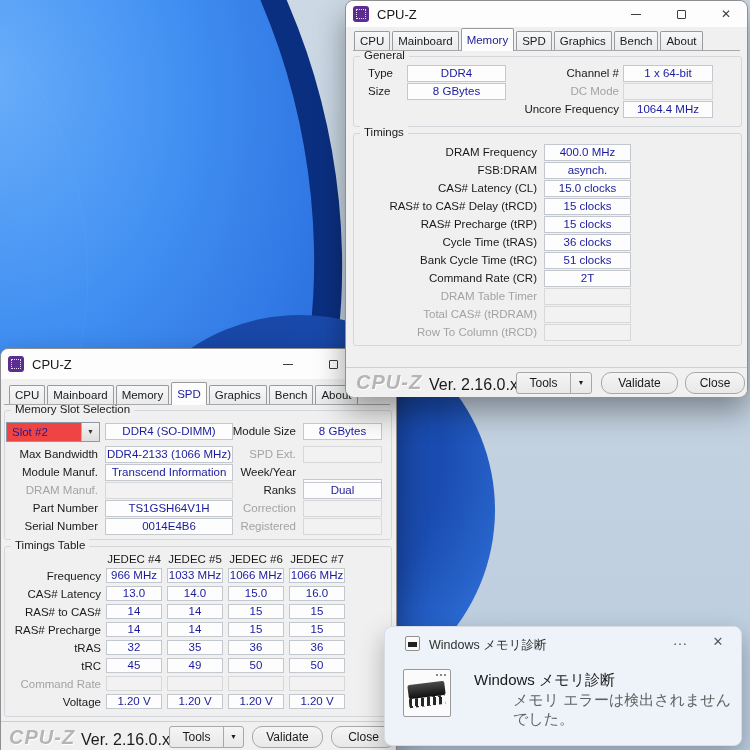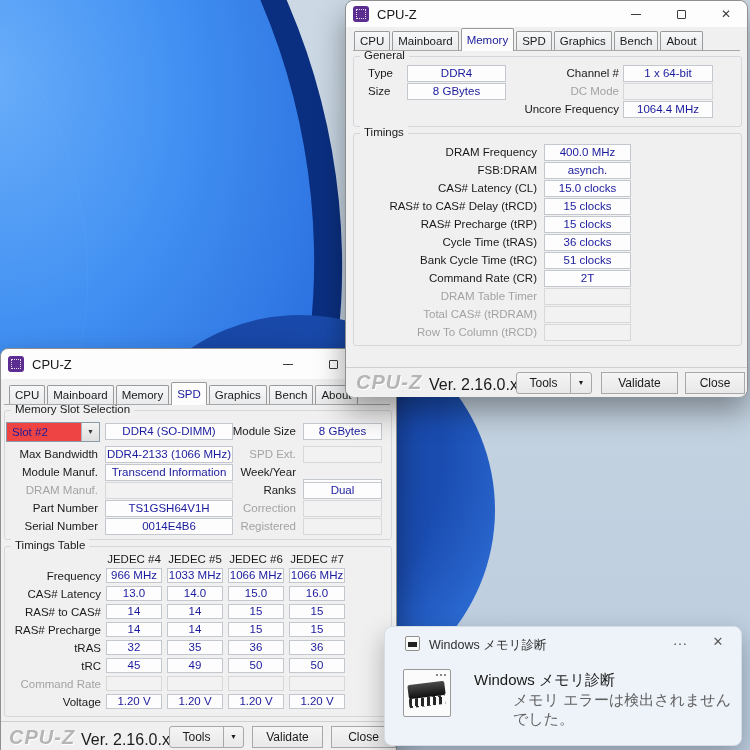--- a/index.html
+++ b/index.html
@@ -65,21 +65,21 @@
                 text-align:center; font-size:7px; line-height:18px; color:#333; }
 
   .th { position:absolute; height:12px; line-height:12px; font-size:11.5px; text-align:center; }
 
   .footer { position:absolute; left:0; right:0; border-top:1px solid #cfcfcf; background:#f0f0f0; }
   .footer.round { border-radius:0 0 8px 8px; }
   .logo { position:absolute; font-style:italic; font-weight:bold; font-size:20px; color:#b5b5b5;
           text-shadow:1px 1px 0 #fff; letter-spacing:1px; }
   .ver { position:absolute; font-size:16px; color:#1a1a1a; }
   .btn { position:absolute; height:22px; background:linear-gradient(#f5f5f5,#e8e8e8);
-         border:1px solid #a8a8a8; border-radius:0; text-align:center; line-height:20px;
+         border:1px solid #a8a8a8; border-radius:10px; text-align:center; line-height:20px;
          font-size:12px; color:#1a1a1a; }
   .btn-dd { border-radius:0 3px 3px 0; font-size:7px; }
   .btn-main { border-radius:3px 0 0 3px; }
 
   
   .toast { position:absolute; left:384px; top:626px; width:358px; height:120px; z-index:30;
            background:#eef3f9; border:1px solid #d7dde4; border-radius:8px;
            box-shadow:0 10px 26px rgba(0,0,0,.28); }
   .toast-appname { position:absolute; left:44px; top:10px; font-size:12.5px; color:#2f2f2f; }
   .toast-more { position:absolute; left:282px; top:4px; font-size:15px; color:#5a5a5a; width:26px; text-align:center;}

